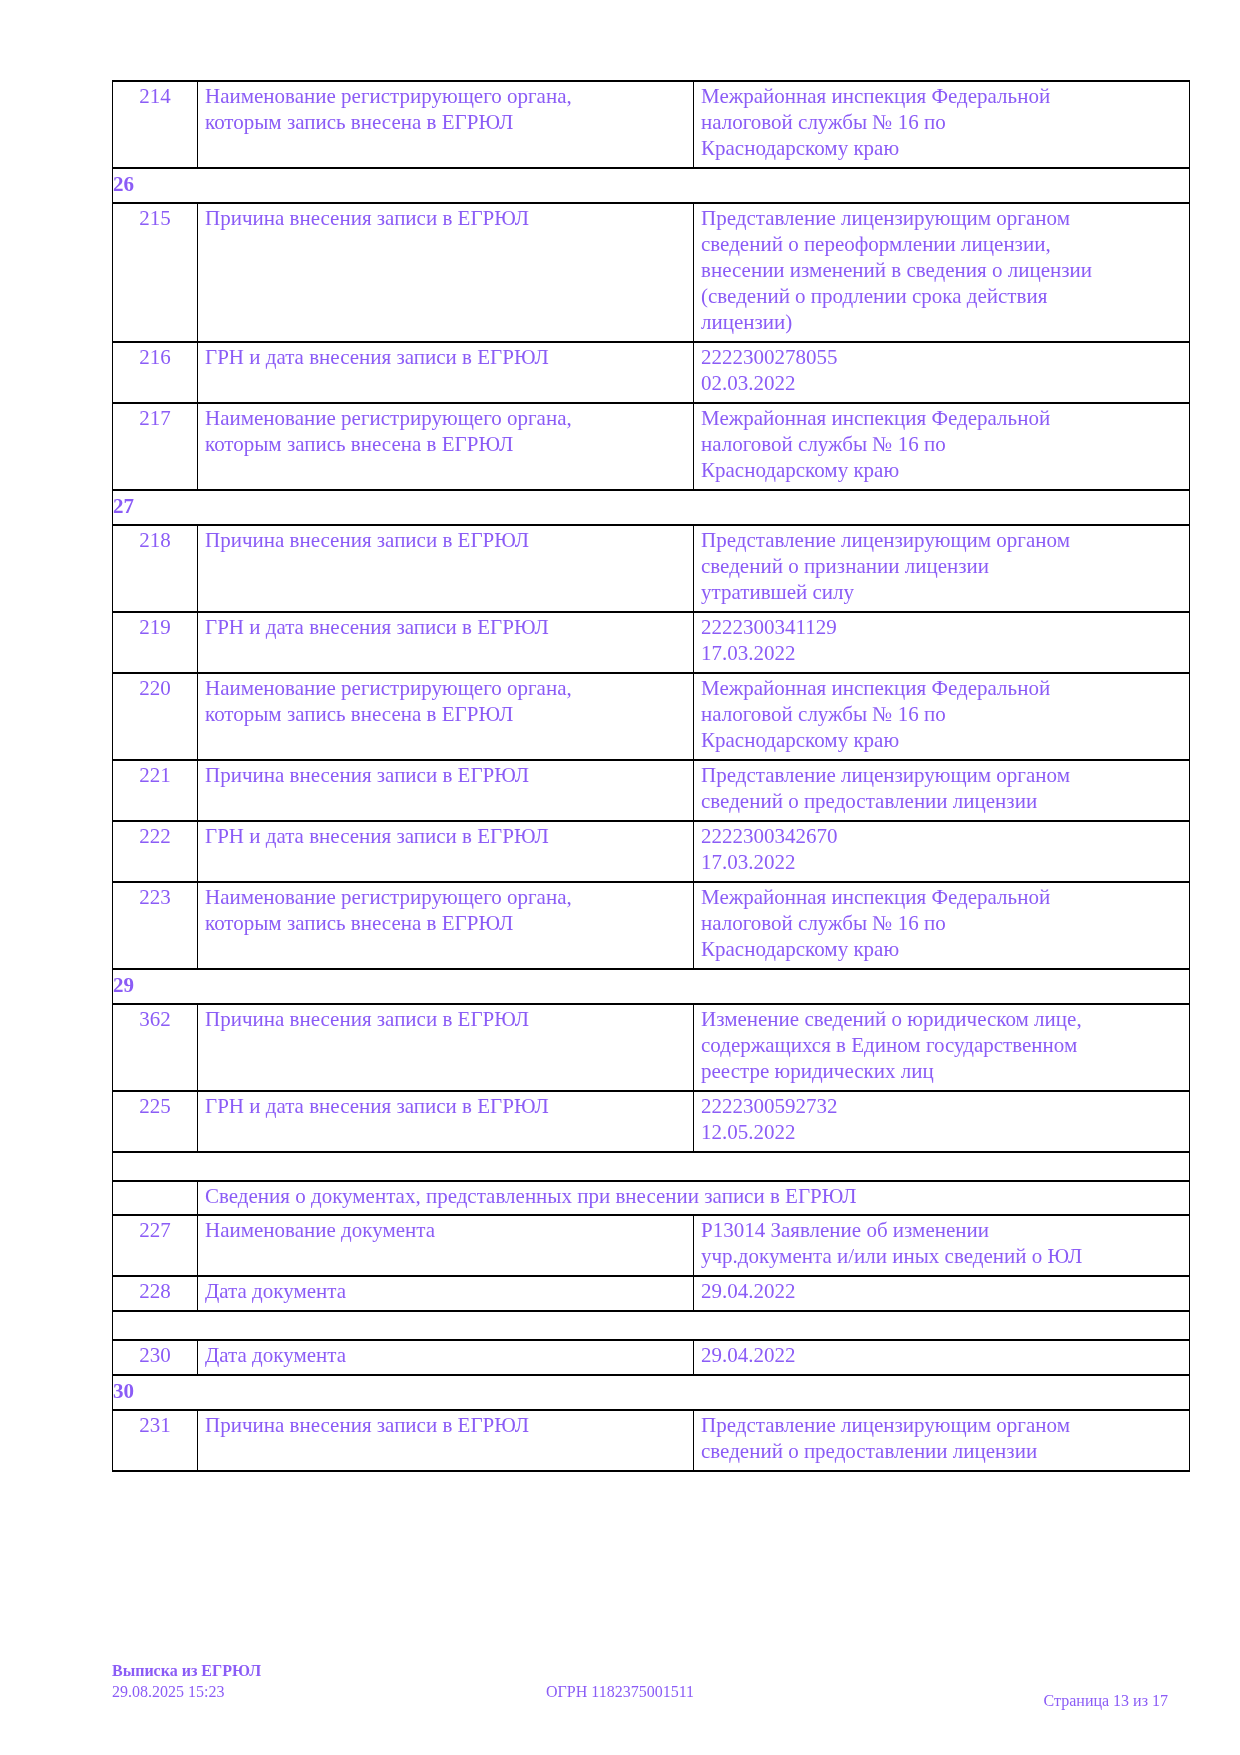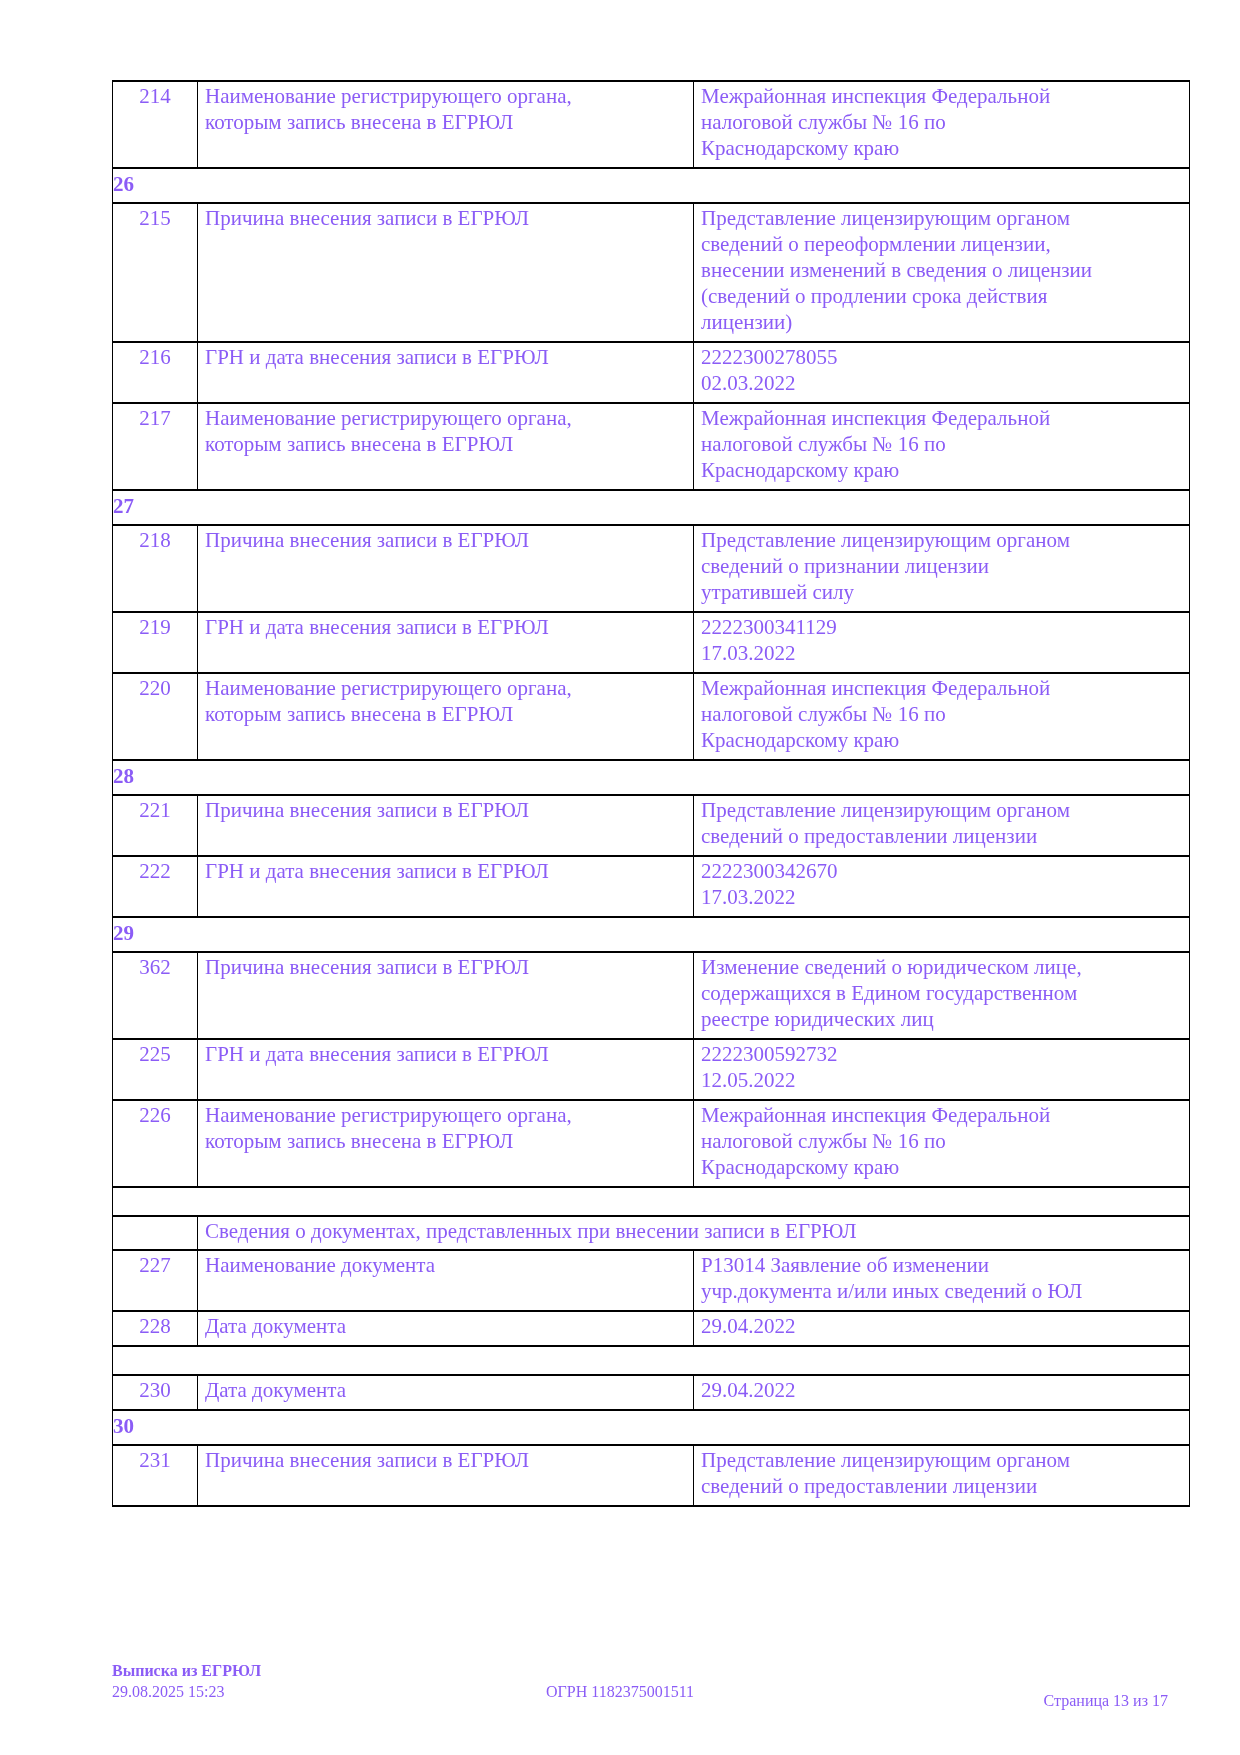--- a/index.html
+++ b/index.html
@@ -145,57 +145,54 @@
         </tr>
         <tr>
           <td class="num">220</td>
           <td class="label">Наименование регистрирующего органа,
 которым запись внесена в ЕГРЮЛ</td>
           <td class="value">Межрайонная инспекция Федеральной
 налоговой службы № 16 по
 Краснодарскому краю</td>
         </tr>
         <tr>
-          <td class="section" colspan="3">28</td>
-        </tr>
-        <tr>
           <td class="num">221</td>
           <td class="label">Причина внесения записи в ЕГРЮЛ</td>
           <td class="value">Представление лицензирующим органом
 сведений о предоставлении лицензии</td>
         </tr>
         <tr>
           <td class="num">222</td>
           <td class="label">ГРН и дата внесения записи в ЕГРЮЛ</td>
           <td class="value">2222300342670
 17.03.2022</td>
+        </tr>
+        <tr>
+          <td class="num">223</td>
+          <td class="label">Наименование регистрирующего органа,
+которым запись внесена в ЕГРЮЛ</td>
+          <td class="value">Межрайонная инспекция Федеральной
+налоговой службы № 16 по
+Краснодарскому краю</td>
         </tr>
         <tr>
           <td class="section" colspan="3">29</td>
         </tr>
         <tr>
           <td class="num">362</td>
           <td class="label">Причина внесения записи в ЕГРЮЛ</td>
           <td class="value">Изменение сведений о юридическом лице,
 содержащихся в Едином государственном
 реестре юридических лиц</td>
         </tr>
         <tr>
           <td class="num">225</td>
           <td class="label">ГРН и дата внесения записи в ЕГРЮЛ</td>
           <td class="value">2222300592732
 12.05.2022</td>
-        </tr>
-        <tr>
-          <td class="num">226</td>
-          <td class="label">Наименование регистрирующего органа,
-которым запись внесена в ЕГРЮЛ</td>
-          <td class="value">Межрайонная инспекция Федеральной
-налоговой службы № 16 по
-Краснодарскому краю</td>
         </tr>
         <tr>
           <td class="spacer" colspan="3"></td>
         </tr>
         <tr>
           <td class="num"></td>
           <td class="span-label" colspan="2">Сведения о документах, представленных при внесении записи в ЕГРЮЛ</td>
         </tr>
         <tr>
           <td class="num">227</td>

